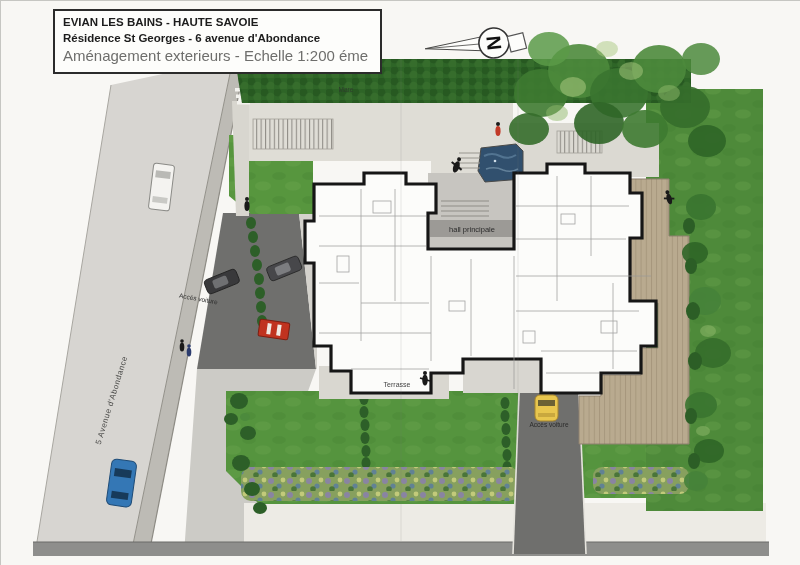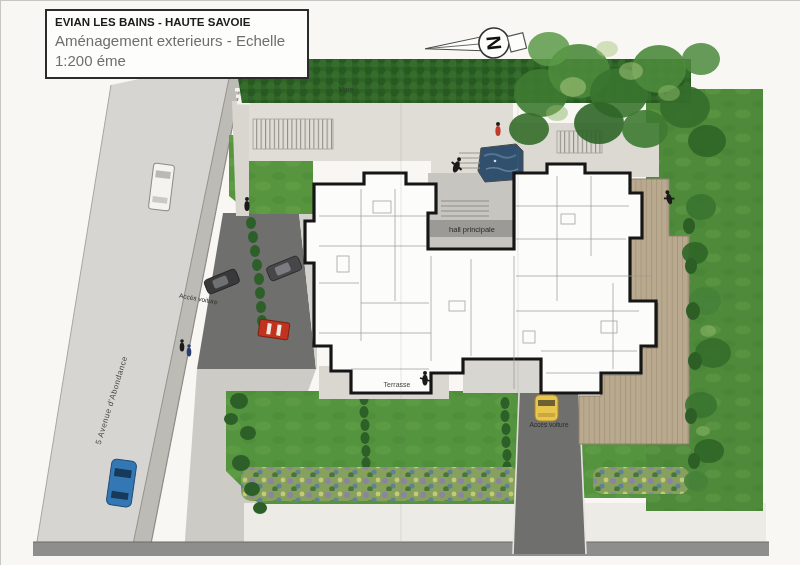--- a/index.html
+++ b/index.html
@@ -1,19 +1,19 @@
 <!DOCTYPE html>
 <html><head>
 <meta charset="utf-8">
 <style>
   html,body{margin:0;padding:0;background:#e9e9e7;}
   #page{position:relative;width:800px;height:565px;background:#f8f7f4;border:1px solid #c6c6c2;overflow:hidden;
         font-family:"Liberation Sans",sans-serif;}
   #plan-svg{position:absolute;left:0;top:0;}
-  .title-block{position:absolute;left:44px;top:8px;width:264px;background:#fdfdfb;
+  .title-block{position:absolute;left:52px;top:8px;width:329px;background:#fdfdfb;
         border:2px solid #2b2b2b;padding:4px 8px 6px 8px;box-sizing:border-box;z-index:5;}
   .title-line-bold{font-size:11.5px;font-weight:bold;color:#1c1c1c;line-height:1.35;}
   .title-line-light{font-size:15px;font-weight:normal;color:#6e6e6c;line-height:1.35;}
   text{font-family:"Liberation Sans",sans-serif;}
 </style>
 </head>
 <body>
 
 <div id="page">
 
@@ -305,16 +305,17 @@
     <text x="471" y="231" font-size="7.5" text-anchor="middle" fill="#2b2b2b">hall principale</text>
     <text x="396" y="386" font-size="7" text-anchor="middle" fill="#444">Terrasse</text>
     <text x="197" y="300" font-size="6.5" text-anchor="middle" fill="#2b2b2b" transform="rotate(10 197 300)">Accès voiture</text>
     <text x="548" y="426" font-size="6.5" text-anchor="middle" fill="#2b2b2b">Accès voiture</text>
     <text x="113" y="400" font-size="8" text-anchor="middle" fill="#4a4a48" letter-spacing="0.5" transform="rotate(-73 113 400)">5 Avenue d'Abondance</text>
   </g>
 </svg>
 
 <div class="title-block">
   <div class="title-line-bold">EVIAN LES BAINS - HAUTE SAVOIE</div>
+  <div class="title-line-bold">Résidence St Georges - 6 avenue d'Abondance</div>
   <div class="title-line-light">Aménagement exterieurs - Echelle 1:200 éme</div>
 </div>
 
 </div>
 
 </body></html>

